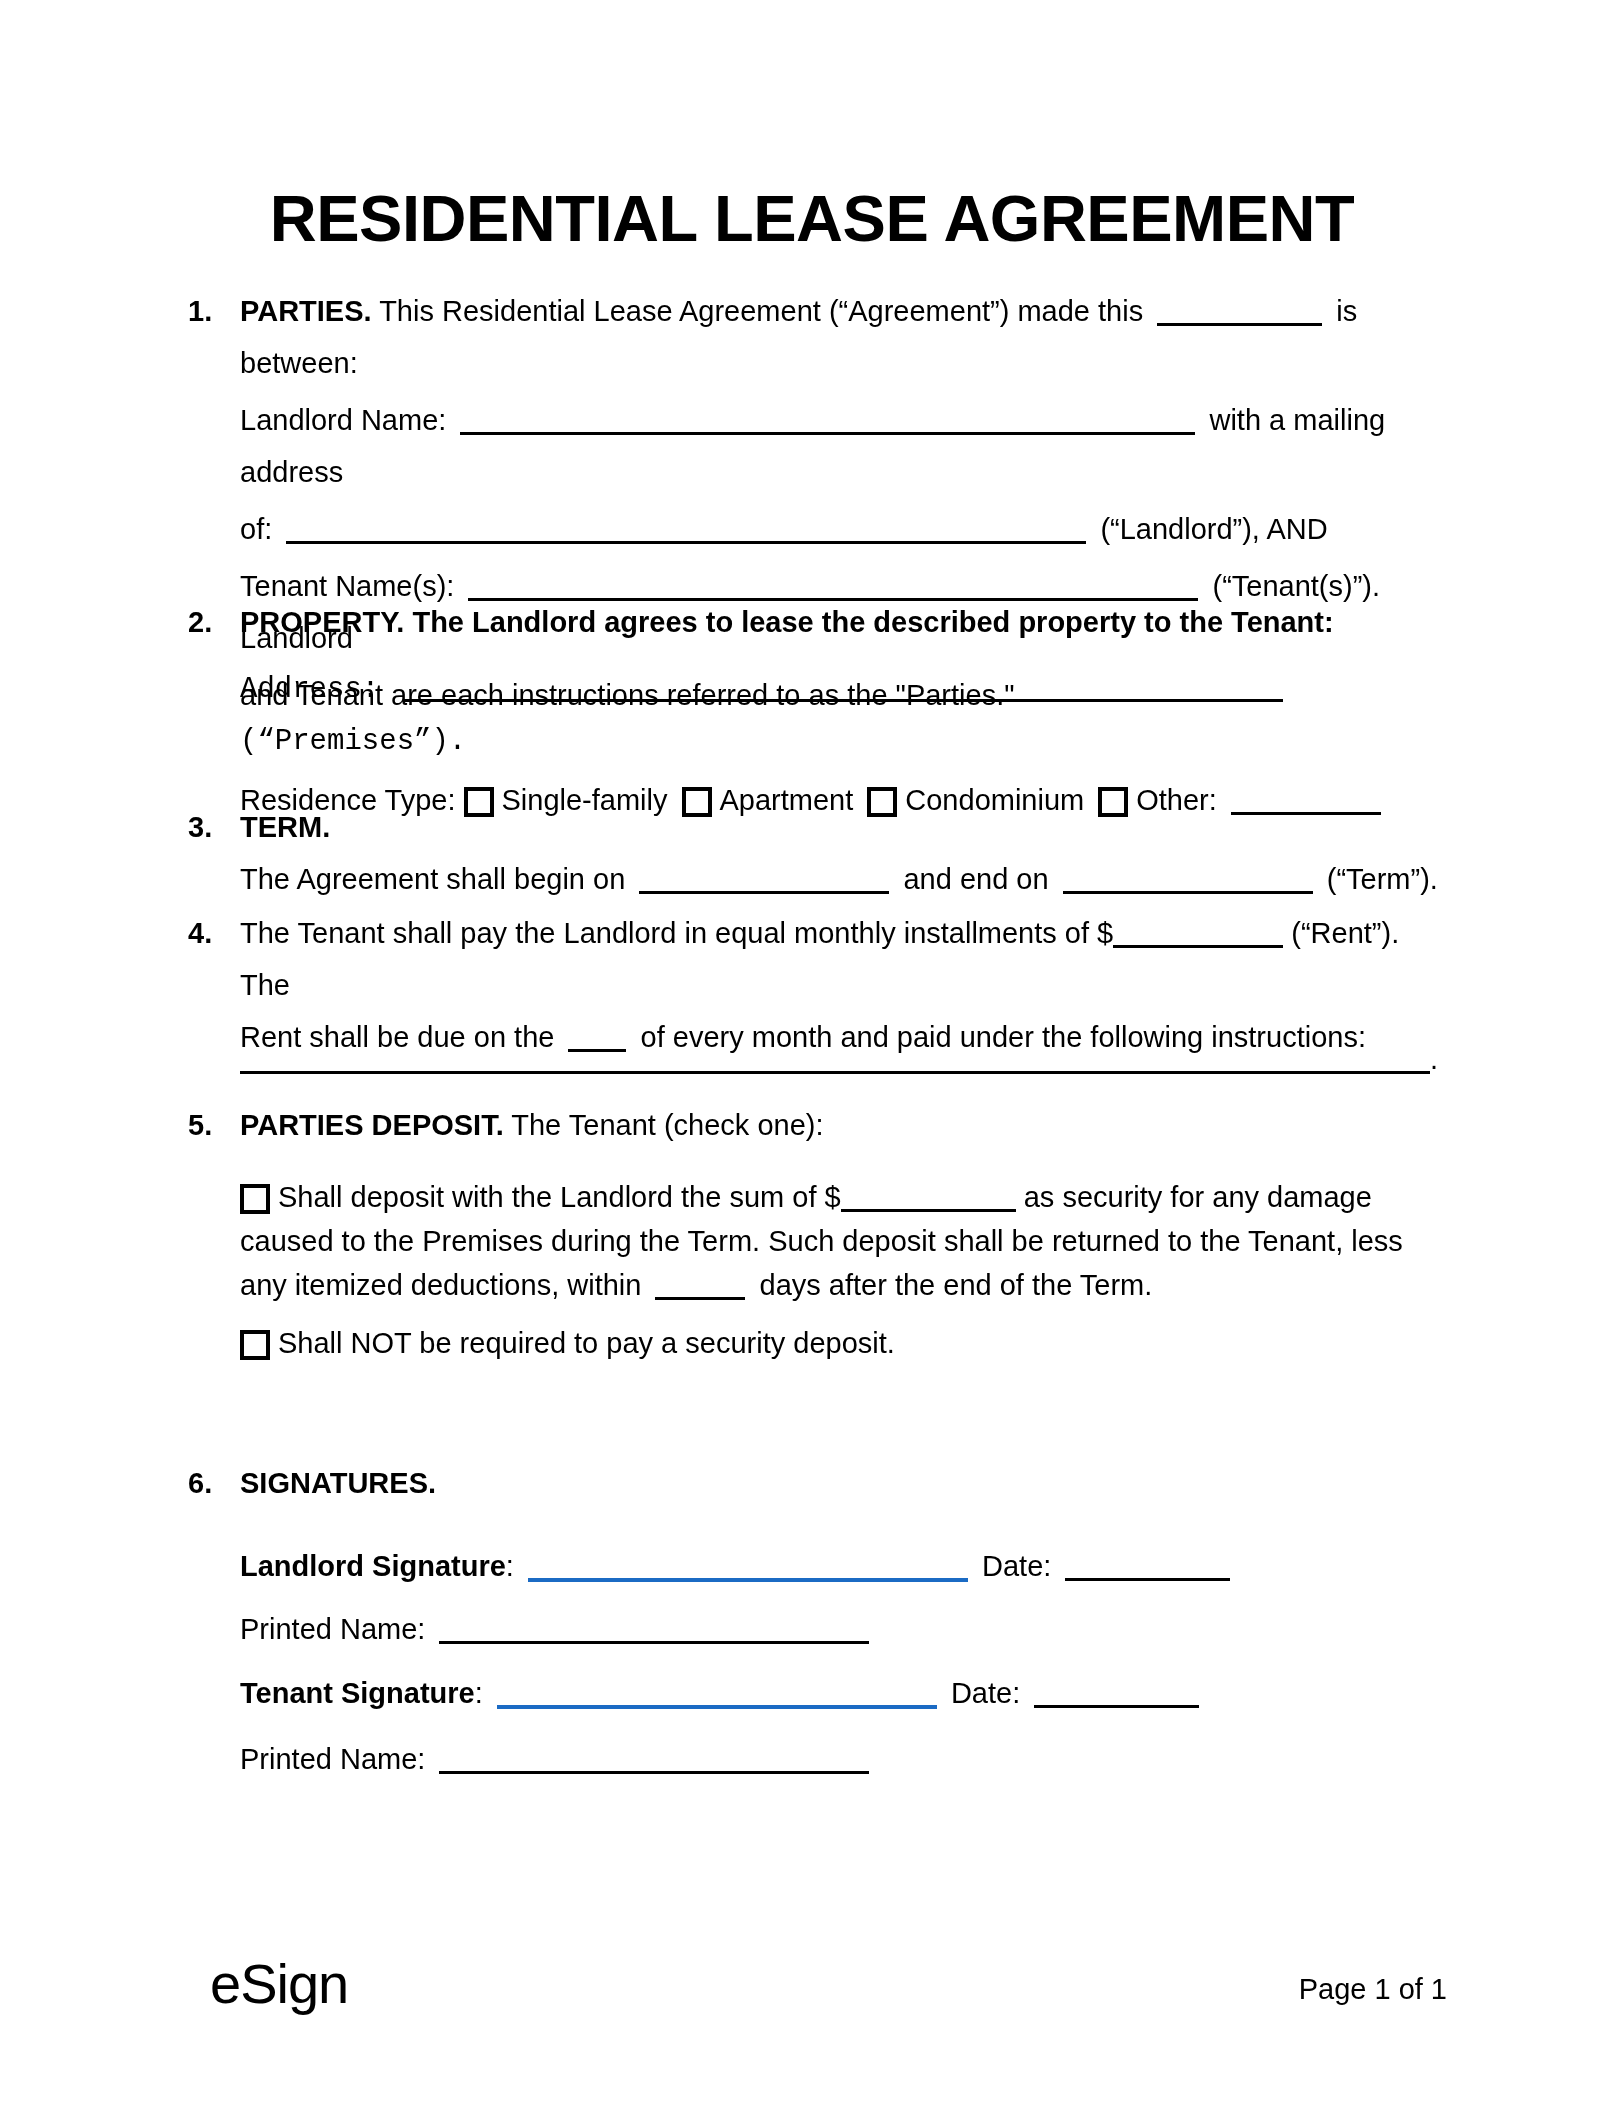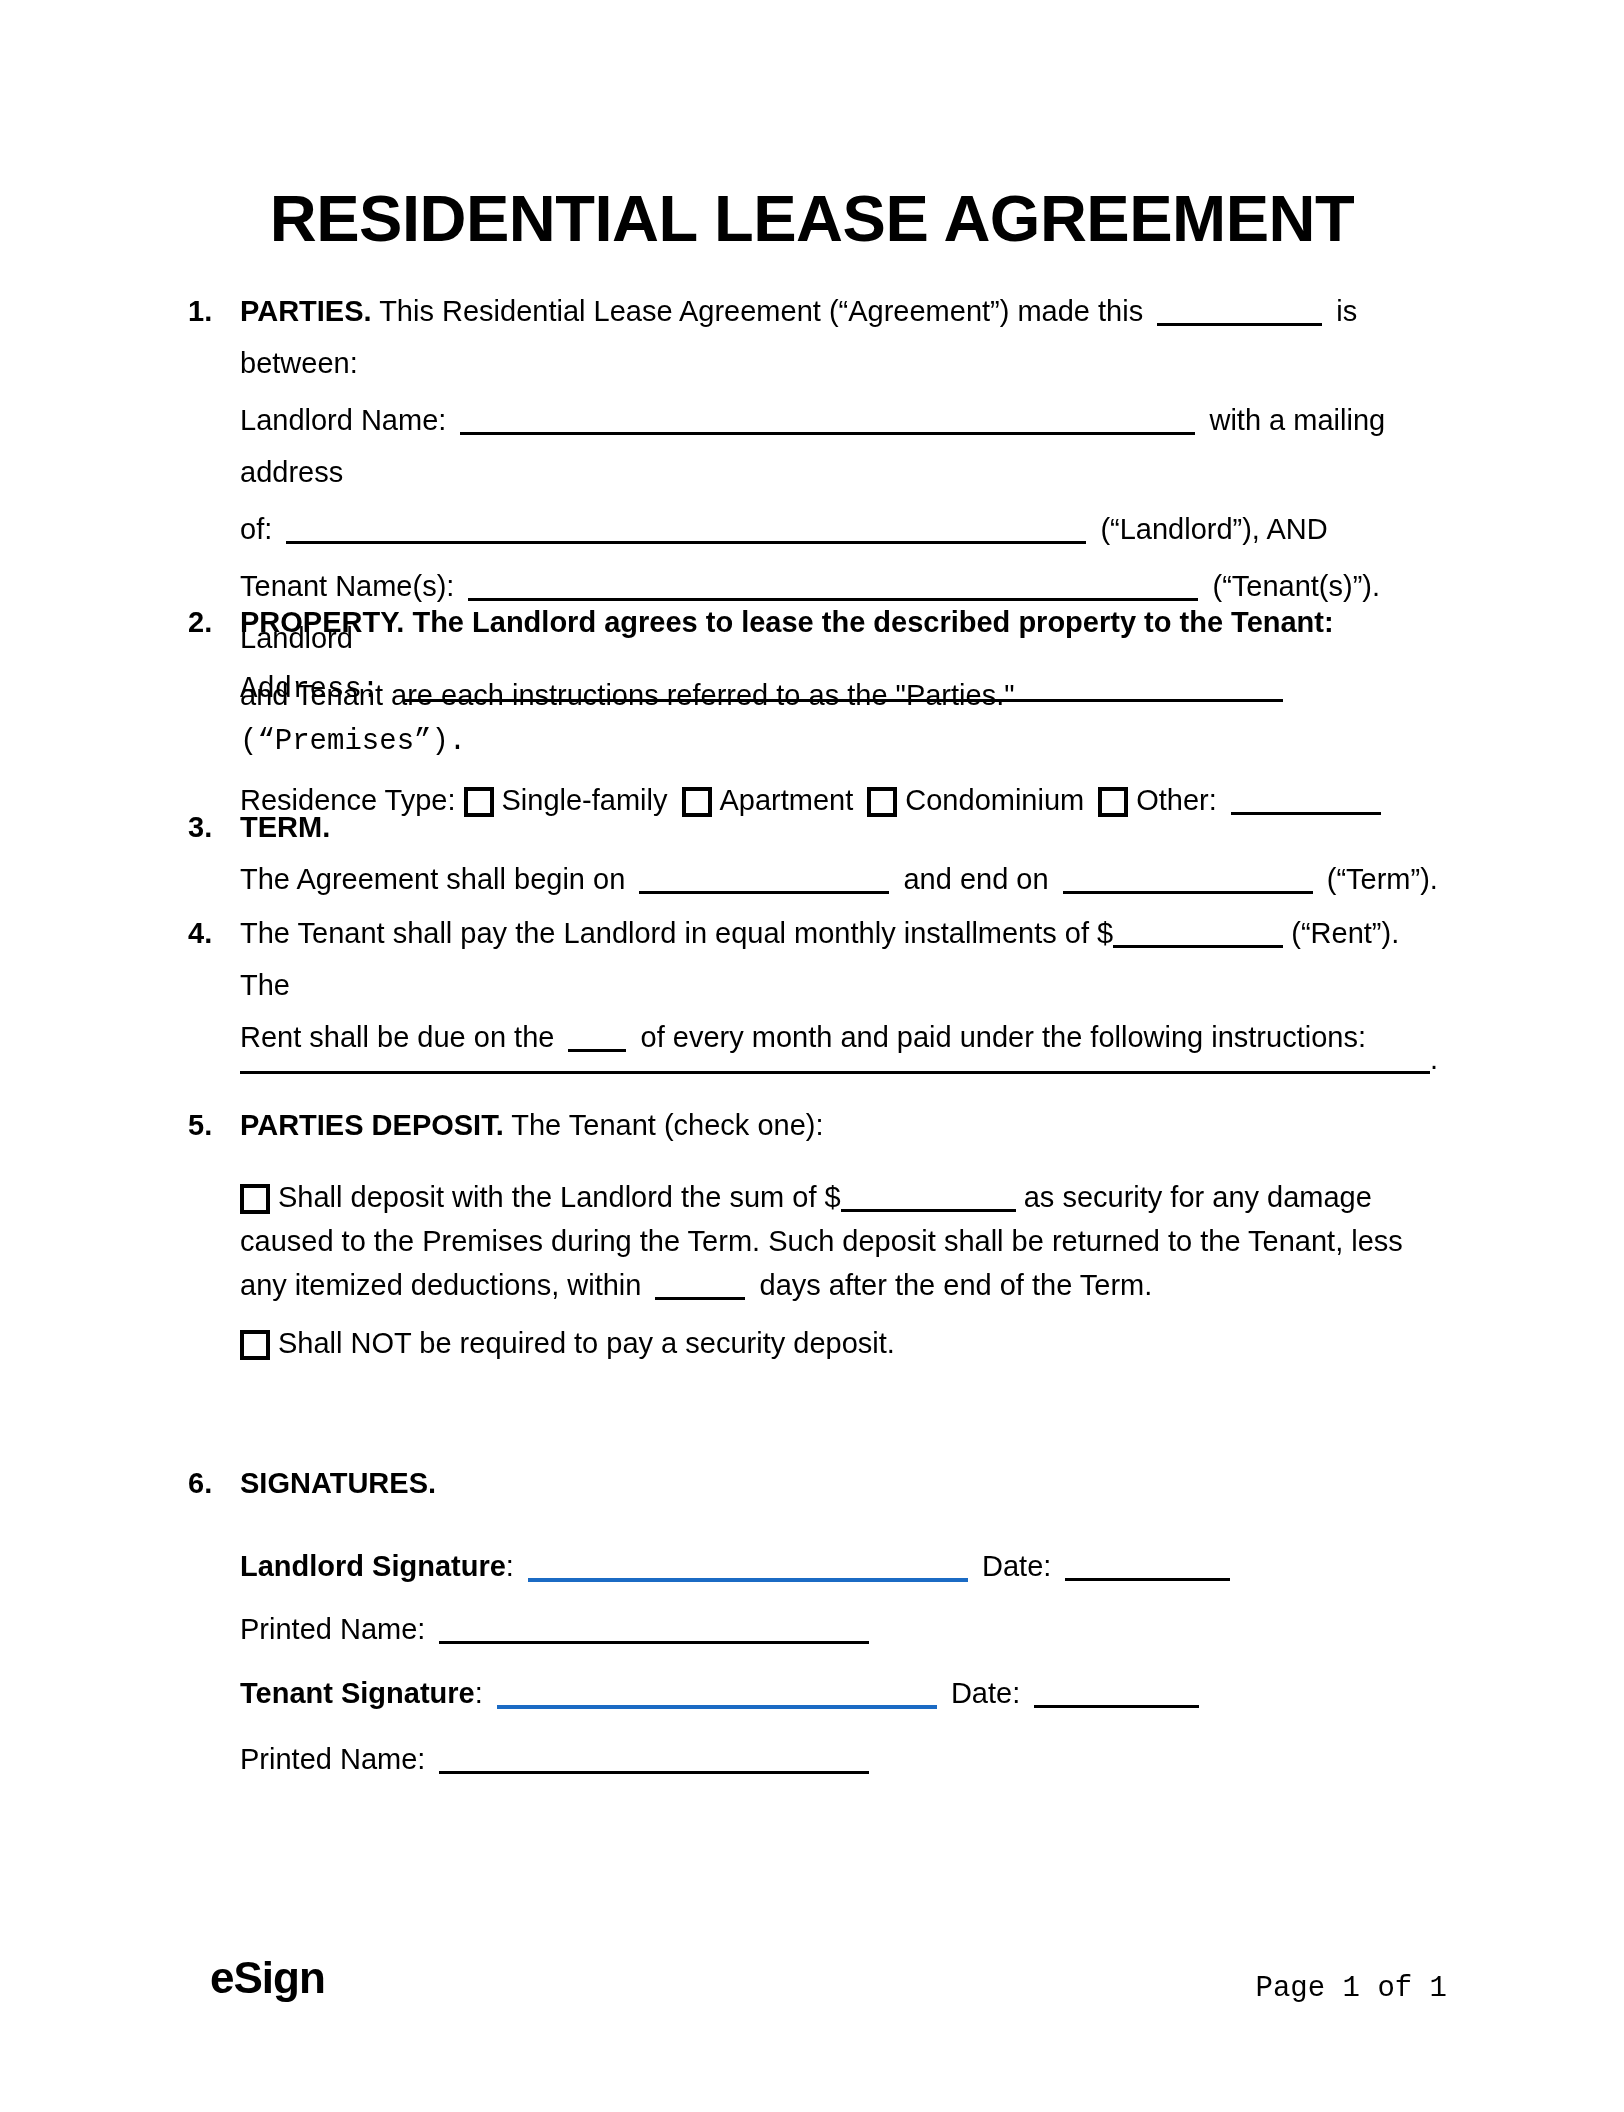--- a/index.html
+++ b/index.html
@@ -41,25 +41,25 @@
     border:4px solid #000;background:#fff;vertical-align:-7px;
   }
   .optline .cb{margin-left:14px;margin-right:8px;}
   .optline .cb.first{margin-left:8px;}
   .para44{line-height:44px;}
   .para44 .cb{margin-right:8px;}
   .fillrow{margin-top:-30px;}
   .sigrow .lbl-bold{font-weight:700;}
   .footer-brand{
     position:absolute;left:210px;top:1956px;
-    font-size:44px;font-weight:700;letter-spacing:-1px;line-height:1;
+    font-size:56px;font-weight:400;letter-spacing:-1px;line-height:1;
   }
   .footer-page{
     position:absolute;right:177px;top:1972px;
-    font-size:29px;line-height:1.2;font-family:Liberation Mono, monospace;
+    font-size:29px;line-height:1.2;
   }
 </style>
 </head>
 <body>
 
 <div class="page">
 
   <div class="doc-title">RESIDENTIAL LEASE AGREEMENT</div>
 
   <div class="sec row" style="top:285px;">

